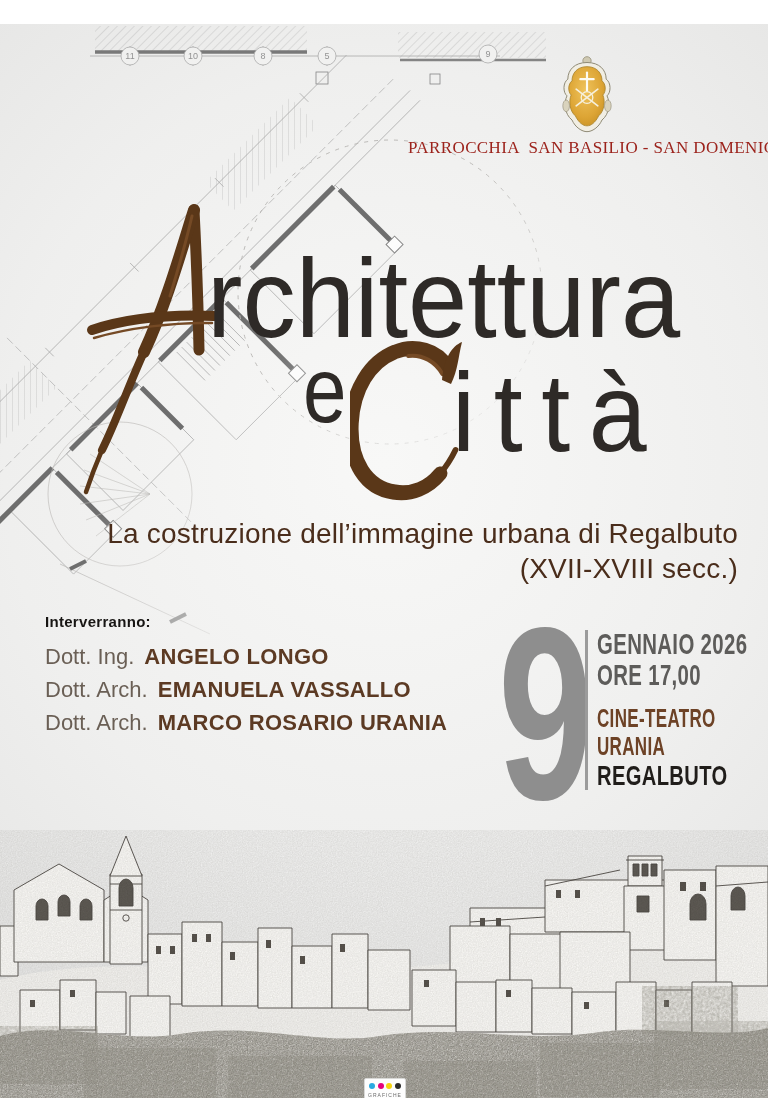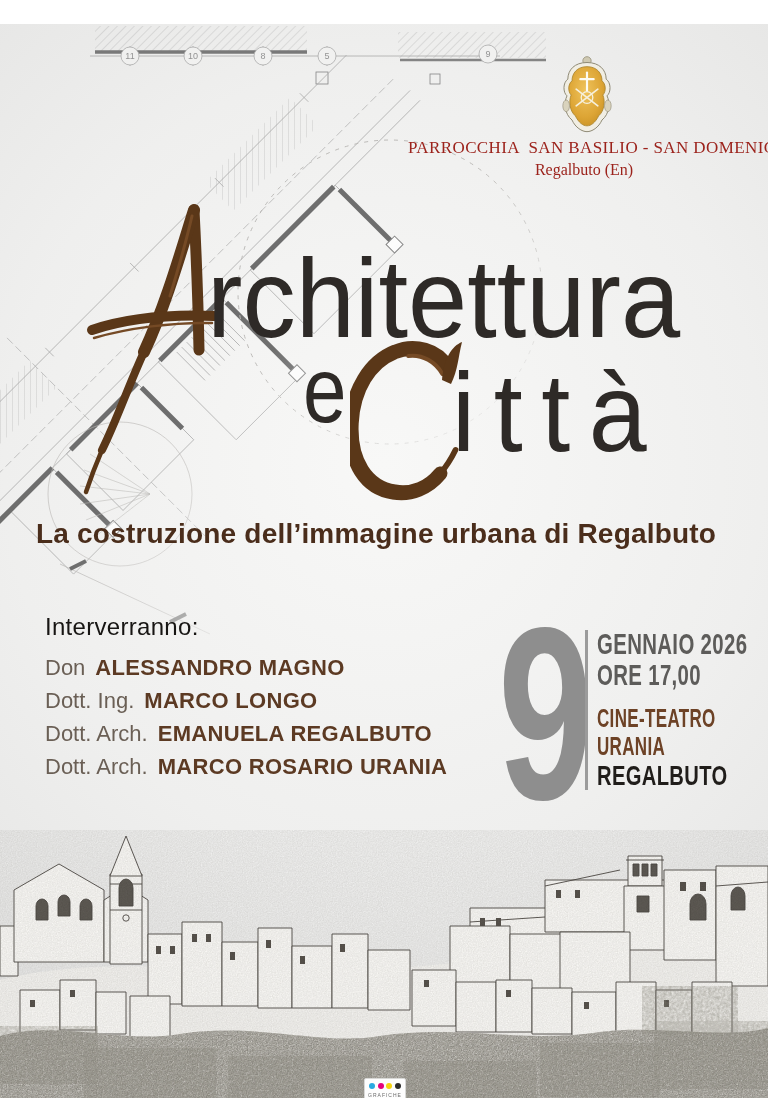--- a/index.html
+++ b/index.html
@@ -13,27 +13,27 @@
   .parish{left:408px;top:114px;width:352px;text-align:center;color:#9c231c;font-family:"Liberation Serif",serif;}
   .parish .l1{font-size:17px;letter-spacing:.4px;white-space:pre;}
   .parish .l2{font-size:16px;margin-top:3px;}
 
   
   .t-rest1{left:207px;top:219px;font-size:112px;line-height:1;color:#2e2a27;letter-spacing:0px;transform:scaleX(.95);transform-origin:left top;}
   .t-conn{left:303px;top:320px;font-size:92px;line-height:1;color:#2e2a27;transform:scaleX(.85);transform-origin:left top;}
   .t-rest2{left:452px;top:333px;font-size:112px;line-height:1;color:#2e2a27;letter-spacing:20px;transform:scaleX(.93);transform-origin:left top;}
 
   
-  .subtitle{left:36px;right:30px;top:492px;text-align:left;color:#4a2d1b;font-weight:bold;font-size:28px;line-height:35px;letter-spacing:.2px;}
+  .subtitle{left:36px;right:30px;top:492px;text-align:right;color:#4a2d1b;font-weight:normal;font-size:28px;line-height:35px;letter-spacing:.2px;}
   .subtitle .s1{display:block;}
   .subtitle .s2{display:block;}
 
   
   .speakers{left:45px;top:589px;}
-  .speakers .head{font-size:24px;font-weight:normal;color:#171513;margin-bottom:10px;letter-spacing:.3px;}
+  .speakers .head{font-size:15px;font-weight:bold;color:#171513;margin-bottom:10px;letter-spacing:.3px;}
   .speakers .row{font-size:22px;line-height:33px;white-space:nowrap;}
   .speakers .pre{color:#6a5f55;margin-right:10px;}
   .speakers .name{color:#5c3a23;font-weight:bold;letter-spacing:.3px;}
 
   
   .day{left:498px;top:568px;font-size:245px;font-weight:bold;line-height:1;color:#8e8e8e;transform:scaleX(.70);transform-origin:left top;}
   .vline{left:585px;top:606px;width:3px;height:160px;background:#9b9b9b;}
   .evcol{left:597px;top:604px;}
   .evcol span{display:inline-block;transform:scaleX(.68);transform-origin:left top;white-space:nowrap;font-weight:bold;letter-spacing:.5px;}
   .ev-date{font-size:30px;line-height:31px;color:#5d5c5a;}
@@ -171,21 +171,20 @@
     </g>
     <g stroke="#f6f0dc" stroke-width="2" stroke-linecap="round">
       <line x1="17" y1="62" x2="43" y2="42"></line>
         <line x1="17" y1="42" x2="43" y2="62"></line>
     </g>
     <circle cx="30" cy="52" r="7" fill="none" stroke="#f6f0dc" stroke-width="1.6"></circle>
   </svg>
 
   <div class="abs parish">
     <div class="l1">PARROCCHIA  SAN BASILIO - SAN DOMENICO</div>
-    <div class="l2">Regalbuto (En)</div>
   </div>
 
   
   <svg class="abs" style="left:82px;top:176px;" width="140" height="300" viewBox="0 0 140 300">
     <g stroke="#5a3718" fill="none" stroke-linecap="round">
       <path d="M112,10 C114,50 116,95 117,150" stroke-width="11"></path>
       <path d="M112,10 C100,48 84,105 62,152" stroke-width="12"></path>
       <path d="M62,152 C48,182 34,222 20,250" stroke-width="8"></path>
       <path d="M20,250 C14,264 8,280 4,292" stroke-width="4.5"></path>
       <path d="M10,130 C40,120 80,114 132,116" stroke-width="10"></path>
@@ -208,33 +207,31 @@
     </g>
     <path d="M92,40 C94,18 102,6 112,2 C108,18 108,30 101,44 Z" fill="#5a3718"></path>
   </svg>
   <span class="sr">C</span>
 
   <span class="abs t-rest2">ittà</span>
 
   
   <div class="abs subtitle">
     <span class="s1">La costruzione dell’immagine urbana di Regalbuto</span>
+    <span class="s2">(XVII-XVIII secc.)</span>
   </div>
 
   
   <div class="abs speakers">
     <div class="head">Interverranno:</div>
     <div class="row">
-      <span class="pre">Don</span><span class="name">ALESSANDRO MAGNO</span>
+      <span class="pre">Dott. Ing.</span><span class="name">ANGELO LONGO</span>
     </div>
     <div class="row">
-      <span class="pre">Dott. Ing.</span><span class="name">MARCO LONGO</span>
-    </div>
-    <div class="row">
-      <span class="pre">Dott. Arch.</span><span class="name">EMANUELA REGALBUTO</span>
+      <span class="pre">Dott. Arch.</span><span class="name">EMANUELA VASSALLO</span>
     </div>
     <div class="row">
       <span class="pre">Dott. Arch.</span><span class="name">MARCO ROSARIO URANIA</span>
     </div>
   </div>
 
   
   <div class="abs day">9</div>
   <div class="abs vline"></div>
   <div class="abs evcol">

